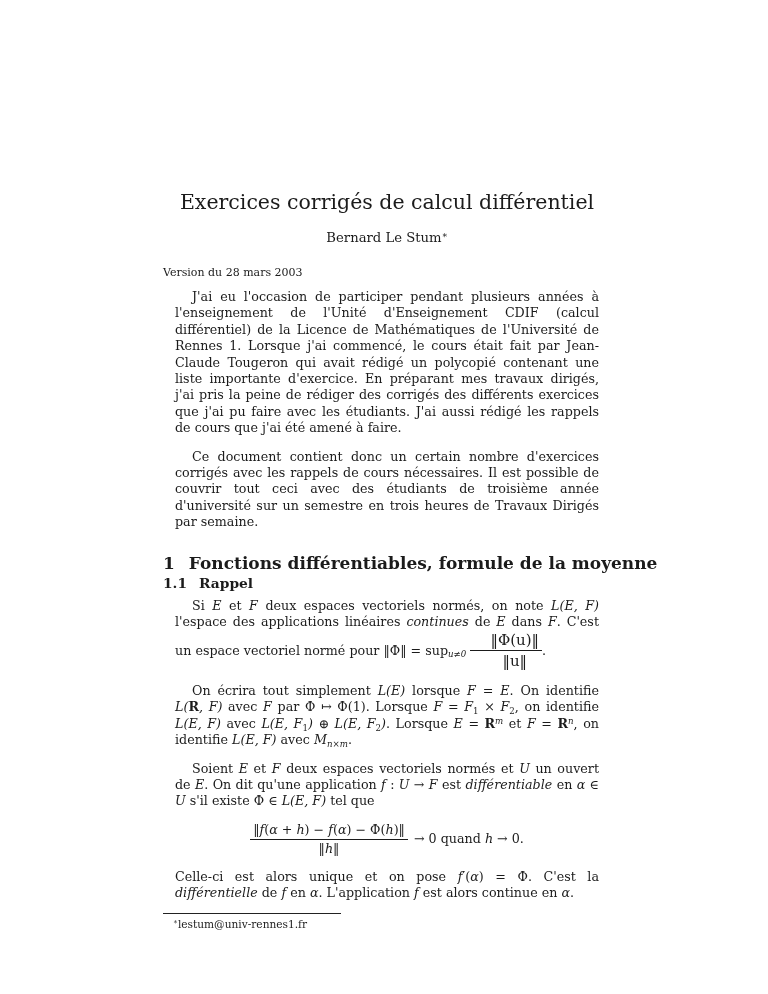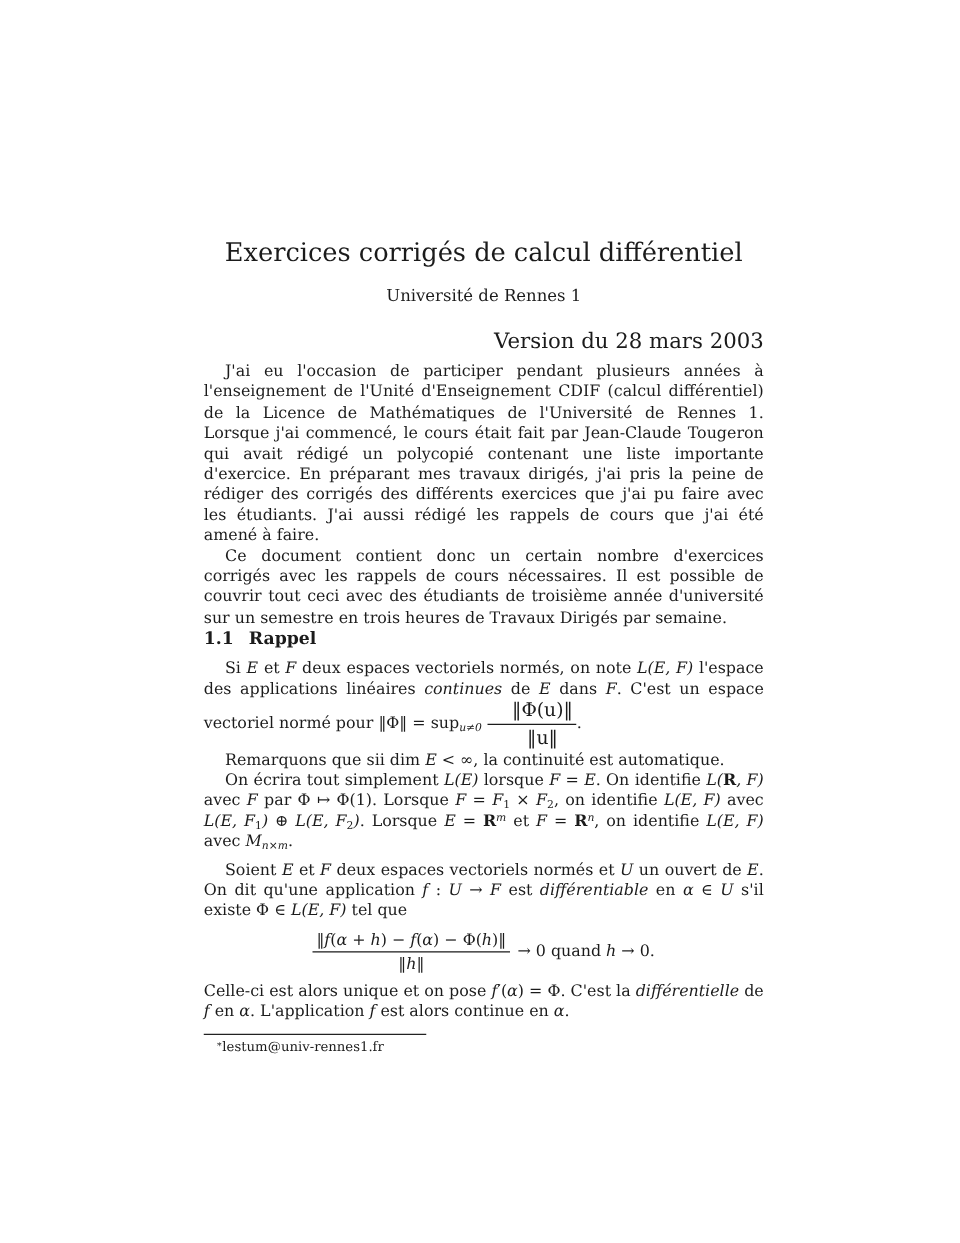--- a/index.html
+++ b/index.html
@@ -33,22 +33,22 @@
     margin: 0;
   }
   .author-block {
     margin-top: 16px;
     text-align: center;
     font-size: 13.2px;
     line-height: 16px;
   }
   .version-line {
     margin-top: 19px;
-    text-align: right;
-    font-size: 17px;
+    text-align: left;
+    font-size: 11px;
     line-height: 16px;
   }
   h2.section-heading {
     font-size: 17px;
     line-height: 22px;
     margin: 21px 0 0 0;
     font-weight: bold;
     white-space: nowrap;
   }
   h2.intro-heading {
@@ -64,21 +64,21 @@
     font-weight: bold;
     white-space: nowrap;
   }
   .sec-num { display: inline-block; margin-right: 14px; }
   .subsec-num { display: inline-block; margin-right: 12px; }
   p.body-par {
     font-size: 12.7px;
     line-height: 16.4px;
     text-align: justify;
     text-indent: 17px;
-    margin: 0;
+    margin: 12px;
   }
   p.first-par { margin-top: 8px; }
   p.after-head { margin-top: 6px; }
   p.noindent { text-indent: 0; }
   .it { font-style: italic; }
   .bf { font-weight: bold; }
   sub, sup { font-size: 68%; line-height: 0; }
   sup { vertical-align: 0.5em; }
   sub { vertical-align: -0.3em; }
   .frac {
@@ -116,36 +116,36 @@
 </style>
 </head>
 <body>
 
 <div class="page">
   <div class="content">
 
     <h1 class="doc-title"><span>Exercices corrigés de calcul différentiel</span></h1>
 
     <div class="author-block">
-      <div>Université de Rennes 1</div>
+      <div><span>Bernard Le Stum</span><sup>∗</sup></div>
     </div>
 
     <div class="version-line">Version du 28 mars 2003</div>
 
 
     <p class="body-par first-par">J'ai eu l'occasion de participer pendant plusieurs années à l'enseignement de l'Unité d'Enseignement CDIF (calcul différentiel) de la Licence de Mathématiques de l'Université de Rennes 1. Lorsque j'ai commencé, le cours était fait par Jean-Claude Tougeron qui avait rédigé un polycopié contenant une liste importante d'exercice. En préparant mes travaux dirigés, j'ai pris la peine de rédiger des corrigés des différents exercices que j'ai pu faire avec les étudiants. J'ai aussi rédigé les rappels de cours que j'ai été amené à faire.</p>
 
     <p class="body-par">Ce document contient donc un certain nombre d'exercices corrigés avec les rappels de cours nécessaires. Il est possible de couvrir tout ceci avec des étudiants de troisième année d'université sur un semestre en trois heures de Travaux Dirigés par semaine.</p>
 
+    <h2 class="section-heading"><span class="sec-num">1</span><span>Fonctions différentiables, formule de la moyenne</span></h2>
 
     <h3 class="subsection-heading"><span class="subsec-num">1.1</span><span>Rappel</span></h3>
 
     <p class="body-par after-head"><span>Si </span><span class="it">E</span><span> et </span><span class="it">F</span><span> deux espaces vectoriels normés, on note </span><span class="it">L(E, F)</span><span> l'espace des applications linéaires </span><span class="it">continues</span><span> de </span><span class="it">E</span><span> dans </span><span class="it">F</span><span>. C'est un espace vectoriel normé pour ‖Φ‖ = sup</span><sub class="it">u≠0</sub><span> </span><span class="frac"><span class="num">‖Φ(u)‖</span><span class="den">‖u‖</span></span><span>.</span></p>
 
-    <p class="body-par"><span>Remarquons que sii dim </span><span class="it">E</span><span> &lt; ∞, la continuité est automatique.</span></p>
 
     <p class="body-par"><span>On écrira tout simplement </span><span class="it">L(E)</span><span> lorsque </span><span class="it">F</span><span> = </span><span class="it">E</span><span>. On identifie </span><span class="it">L(</span><span class="bf">R</span><span class="it">, F)</span><span> avec </span><span class="it">F</span><span> par Φ ↦ Φ(1). Lorsque </span><span class="it">F</span><span> = </span><span class="it">F</span><sub>1</sub><span> × </span><span class="it">F</span><sub>2</sub><span>, on identifie </span><span class="it">L(E, F)</span><span> avec </span><span class="it">L(E, F</span><sub>1</sub><span class="it">)</span><span> ⊕ </span><span class="it">L(E, F</span><sub>2</sub><span class="it">)</span><span>. Lorsque </span><span class="it">E</span><span> = </span><span class="bf">R</span><sup class="it">m</sup><span> et </span><span class="it">F</span><span> = </span><span class="bf">R</span><sup class="it">n</sup><span>, on identifie </span><span class="it">L(E, F)</span><span> avec </span><span class="it">M</span><sub class="it">n×m</sub><span>.</span></p>
 
 
     <p class="body-par after-head"><span>Soient </span><span class="it">E</span><span> et </span><span class="it">F</span><span> deux espaces vectoriels normés et </span><span class="it">U</span><span> un ouvert de </span><span class="it">E</span><span>. On dit qu'une application </span><span class="it">f</span><span> : </span><span class="it">U</span><span> → </span><span class="it">F</span><span> est </span><span class="it">différentiable</span><span> en </span><span class="it">α</span><span> ∈ </span><span class="it">U</span><span> s'il existe Φ ∈ </span><span class="it">L(E, F)</span><span> tel que</span></p>
 
     <div class="equation">
       <span class="frac">
         <span class="num"><span>‖</span><span class="it">f</span><span>(</span><span class="it">α</span><span> + </span><span class="it">h</span><span>) − </span><span class="it">f</span><span>(</span><span class="it">α</span><span>) − Φ(</span><span class="it">h</span><span>)‖</span></span>
         <span class="den"><span>‖</span><span class="it">h</span><span>‖</span></span>

